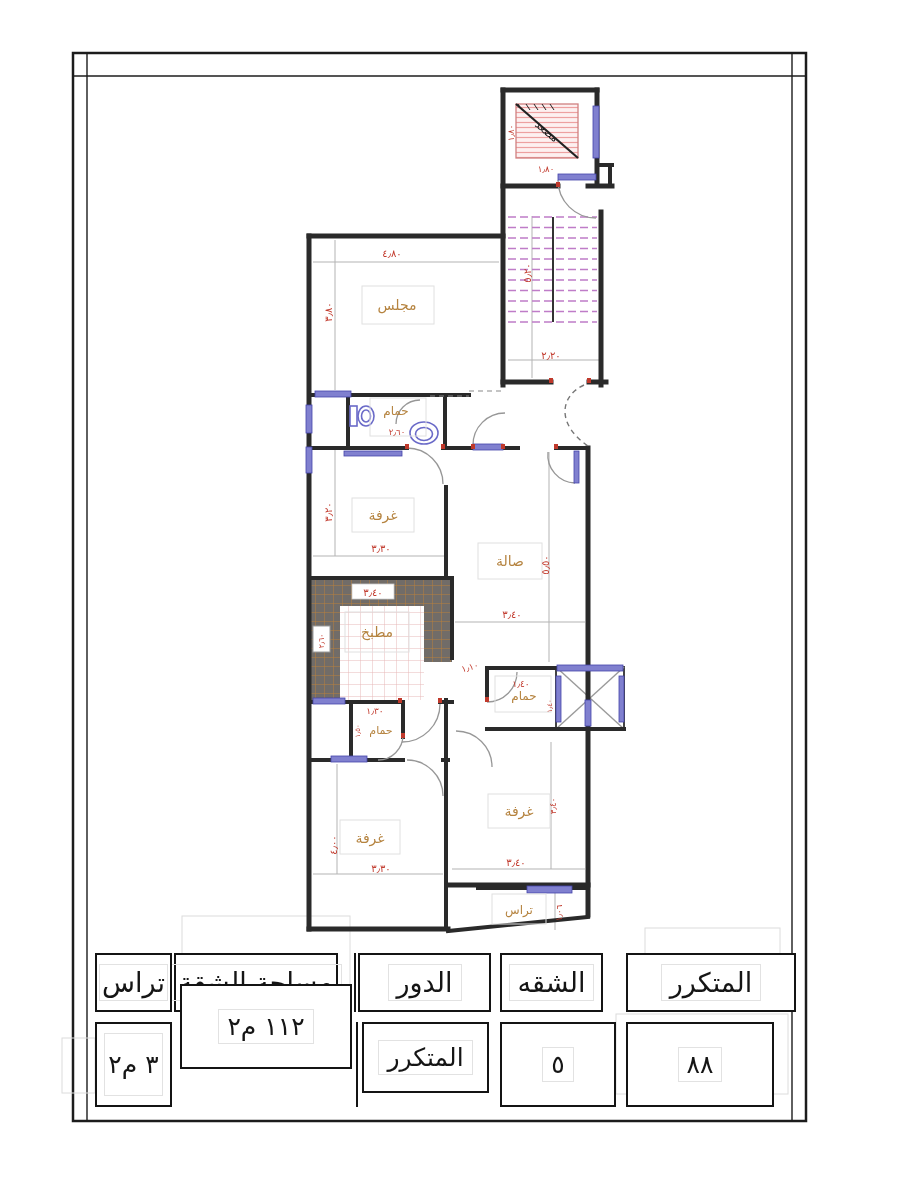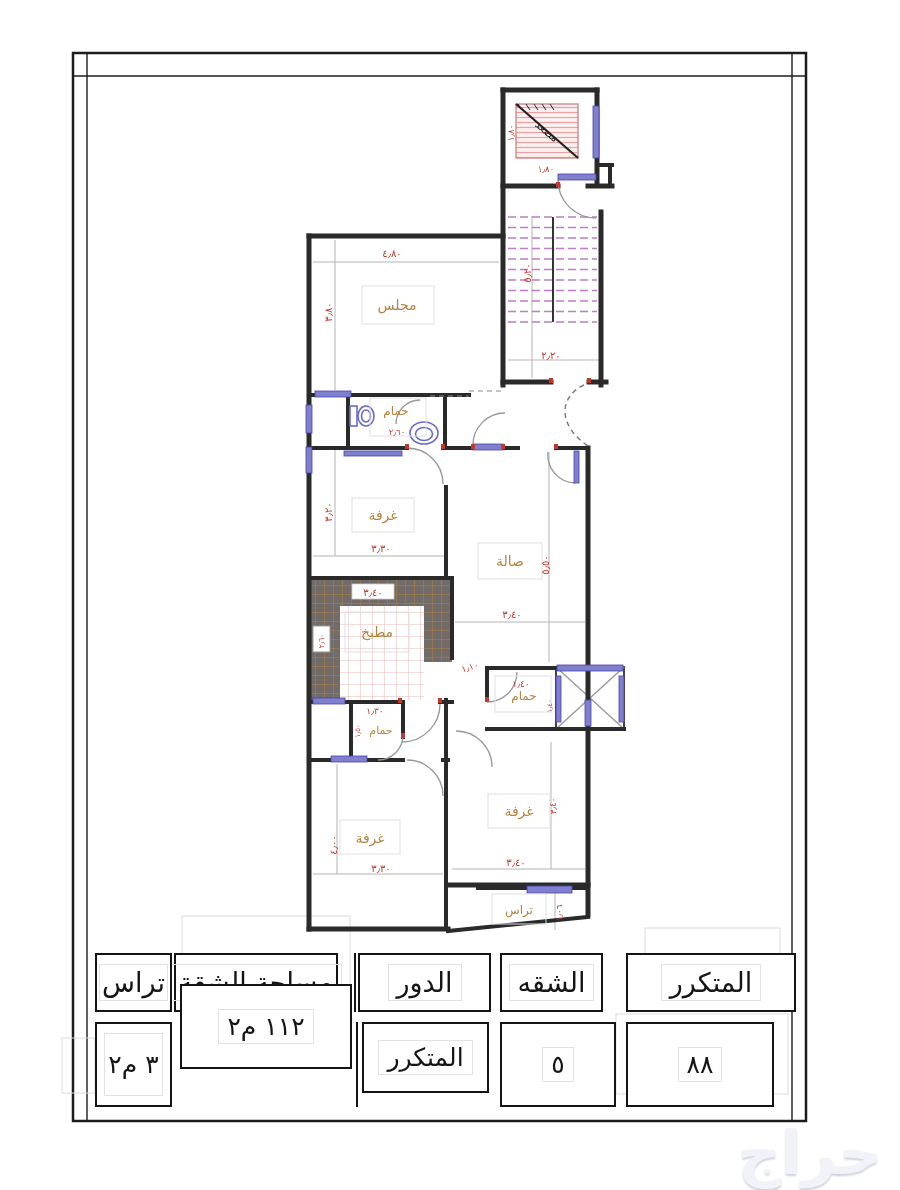--- a/index.html
+++ b/index.html
@@ -309,15 +309,14 @@
   </div>
   <div class="cell val" style="left:180px;top:984px;width:172px;height:85px">
     <span class="chip">١١٢ م٢</span>
   </div>
   <div class="cell val" style="left:95px;top:1022px;width:77px;height:85px">
     <span class="chip" style="padding:16px 3px">٣ م٢</span>
   </div>
   <div class="vline" style="left:356px;top:1022px;height:85px"></div>
 </div>
 
-<div id="wm">حراج</div>
 
 </div>
 
 </body></html>

